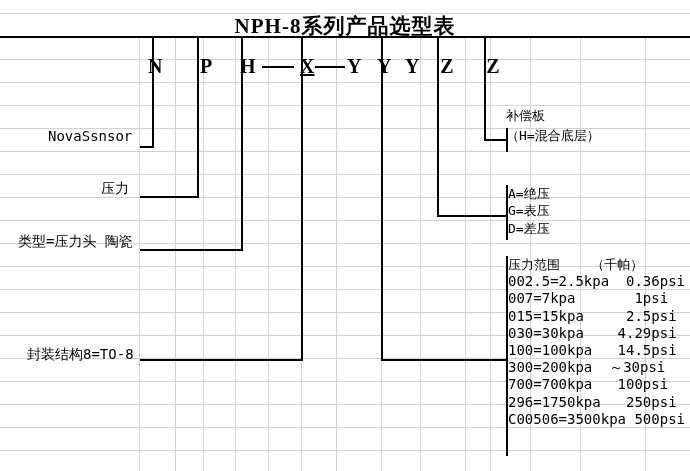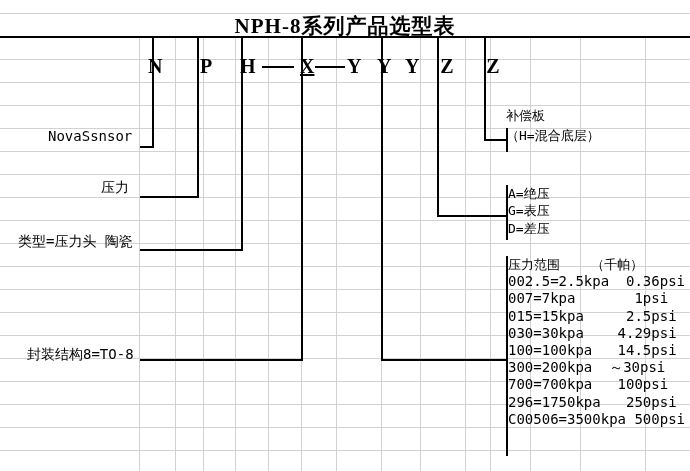--- a/index.html
+++ b/index.html
@@ -159,21 +159,21 @@
       <div class="ld ld-h" style="left: 437px; top: 215px; width: 71px;"></div>
       <div class="ld ld-v" style="left: 484px; top: 36px; height: 105px;"></div>
       <div class="ld ld-h" style="left: 484px; top: 139px; width: 24px;"></div>
       <div class="ld ld-v" style="left: 506px; top: 185px; height: 55px;"></div>
       <div class="ld ld-v" style="left: 506px; top: 256px; height: 200px;"></div>
       <div class="ld ld-v" style="left: 506px; top: 128px; height: 24px;"></div>
     </div>
 
   <div class="lbl" style="left:48px;top:129px;">NovaSsnsor</div>
 
-  <div class="lbl" style="left:101px;top:181px;font-family:Liberation Mono, monospace;">压力</div>
+  <div class="lbl" style="left:101px;top:181px;">压力</div>
 
   <div class="lbl" style="left:18px;top:234px;text-align:center;">类型=压力头 陶瓷</div>
 
   <div class="lbl" style="left:27px;top:347px;">封装结构8=TO-8</div>
 
   <div id="ptype-list">
     <div class="trow">A=绝压</div>
     <div class="trow">G=表压</div>
     <div class="trow">D=差压</div>
   </div>

